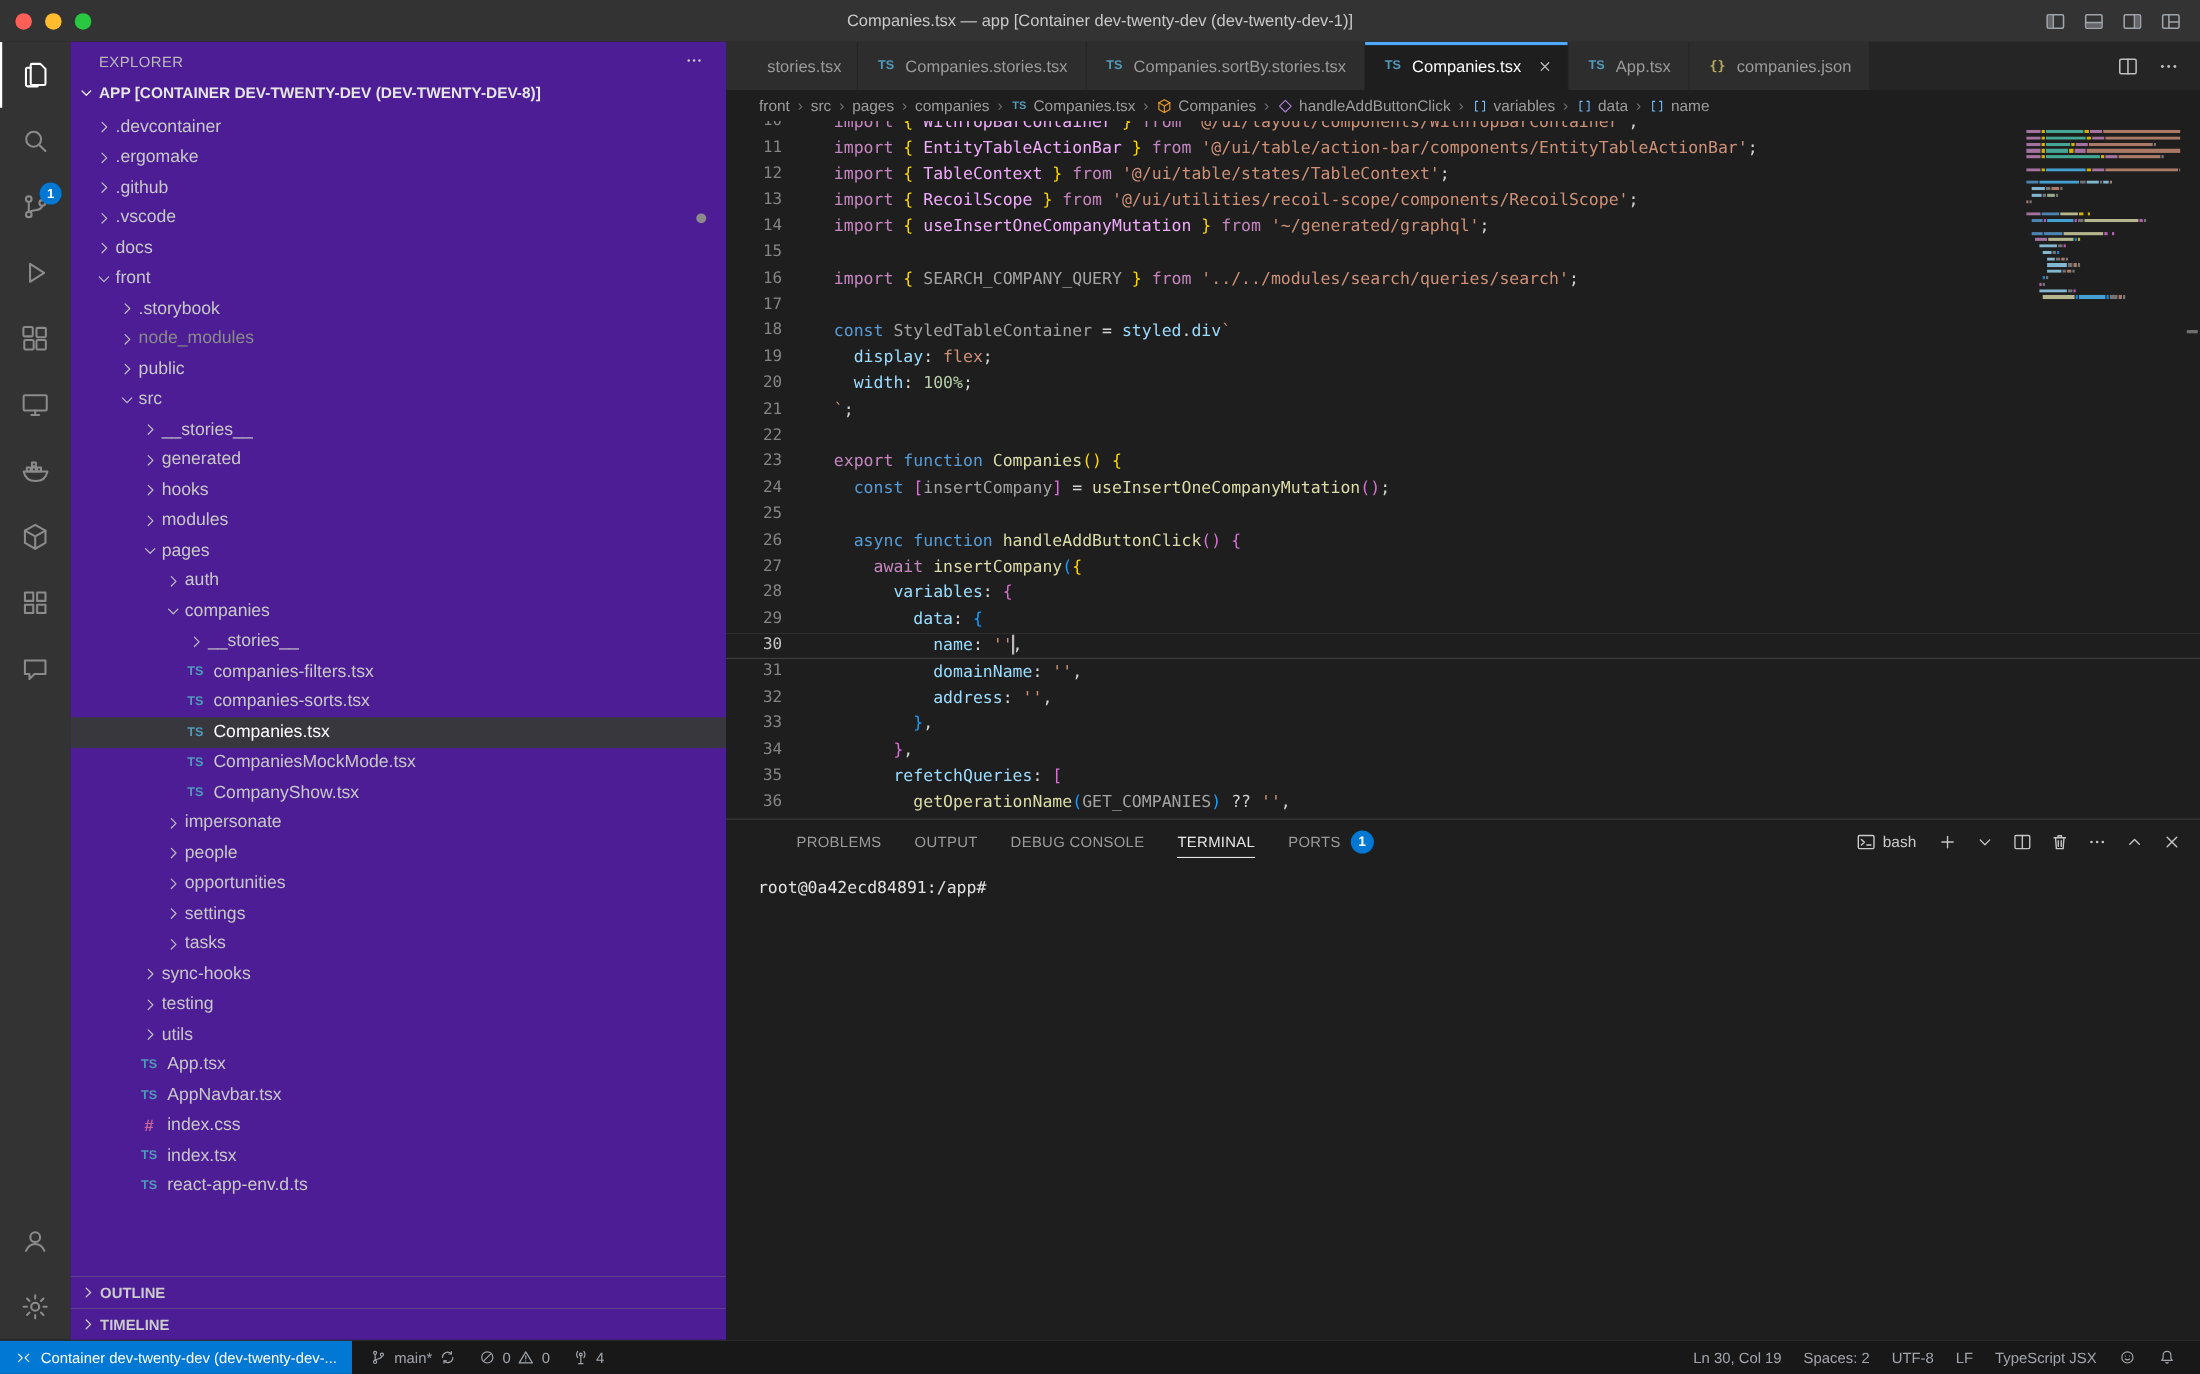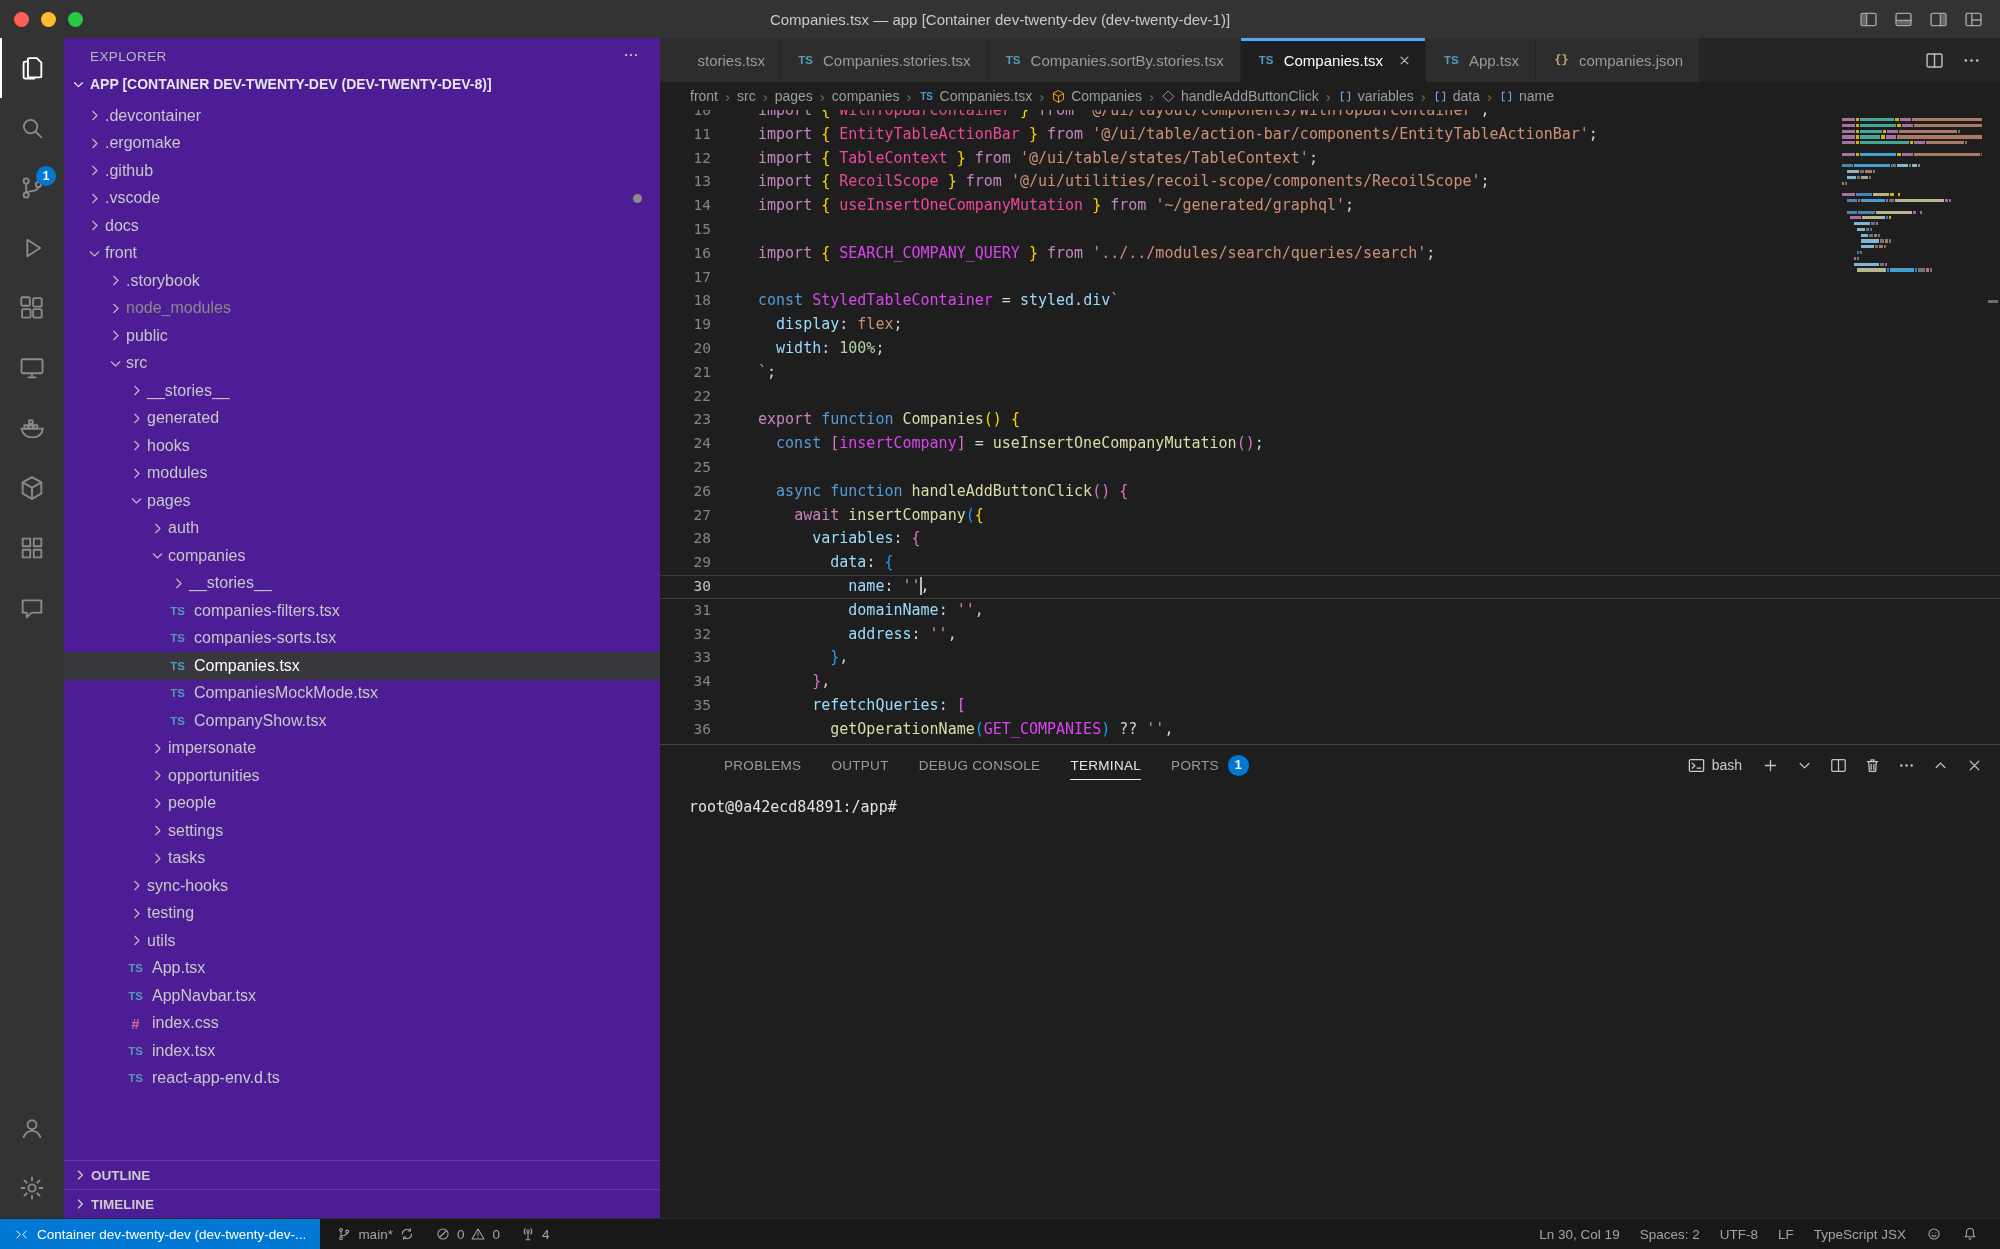--- a/index.html
+++ b/index.html
@@ -75,22 +75,22 @@
 
 #editor{height:634px;position:relative;flex:none;overflow:hidden;background:#1e1e1e}
 #code{position:absolute;inset:0;font-family:"DejaVu Sans Mono",monospace;font-size:15px}
 .code-line{display:flex;height:23.8px;line-height:23.8px}
 .code-line:first-child{margin-top:-11px}
 .code-line.current{box-shadow:inset 0 1px 0 #3c3c3c,inset 0 -1px 0 #3c3c3c}
 .ln{width:72px;padding-right:21px;text-align:right;color:#858585;flex:none;font-size:14.5px}
 .code-line.current .ln{color:#c6c6c6}
 .lc{padding-left:26px;white-space:pre}
 .caret{display:inline-block;width:2px;height:18px;background:#bbbbbb;vertical-align:text-bottom;margin:0 -1px}
-.tk-kw1{color:#c586c0}.tk-kw2{color:#569cd6}.tk-type{color:#ec4899}.tk-var{color:#9cdcfe}
-.tk-const{color:#d946ef}.tk-fn{color:#dcdcaa}.tk-str{color:#ce9178}.tk-num{color:#b5cea8}
+.tk-kw1{color:#c586c0}.tk-kw2{color:#569cd6}.tk-type{color:#f0abfc}.tk-var{color:#9cdcfe}
+.tk-const{color:#a3a3a3}.tk-fn{color:#dcdcaa}.tk-str{color:#ce9178}.tk-num{color:#b5cea8}
 .tk-pln{color:#d4d4d4}.tk-b1{color:#ffd700}.tk-b2{color:#da70d6}.tk-b3{color:#179fff}.tk-prop{color:#9cdcfe}
 
 #minimap{position:absolute;top:8px;right:18px;width:140px}
 .mm-row{height:3.2px;margin-bottom:2.6px;white-space:nowrap;overflow:hidden}
 .mm-seg{display:inline-block;height:100%;opacity:.8;margin-right:1px;vertical-align:top}
 #ruler{position:absolute;top:0;right:0;width:15px;height:100%}
 .ruler-mark{position:absolute;right:2px;width:10px;height:3px;background:rgba(190,190,190,.5)}
 
 
 #panel{height:474px;border-top:1px solid #444444;flex:none;background:#1e1e1e;display:flex;flex-direction:column}
@@ -497,31 +497,31 @@
             <span class="tree-label">impersonate</span>
           </div>
           <div class="tree-row" style="padding-left: 83px;">
             <span class="twisty">
               <span class="icon">
                 <svg viewBox="0 0 24 24" fill="none" stroke="currentColor" stroke-width="1.6" stroke-linecap="round" stroke-linejoin="round">
                   <path d="M9.5 6l6 6-6 6"></path>
                 </svg>
               </span>
             </span>
+            <span class="tree-label">people</span>
+          </div>
+          <div class="tree-row" style="padding-left: 83px;">
+            <span class="twisty">
+              <span class="icon">
+                <svg viewBox="0 0 24 24" fill="none" stroke="currentColor" stroke-width="1.6" stroke-linecap="round" stroke-linejoin="round">
+                  <path d="M9.5 6l6 6-6 6"></path>
+                </svg>
+              </span>
+            </span>
             <span class="tree-label">opportunities</span>
-          </div>
-          <div class="tree-row" style="padding-left: 83px;">
-            <span class="twisty">
-              <span class="icon">
-                <svg viewBox="0 0 24 24" fill="none" stroke="currentColor" stroke-width="1.6" stroke-linecap="round" stroke-linejoin="round">
-                  <path d="M9.5 6l6 6-6 6"></path>
-                </svg>
-              </span>
-            </span>
-            <span class="tree-label">people</span>
           </div>
           <div class="tree-row" style="padding-left: 83px;">
             <span class="twisty">
               <span class="icon">
                 <svg viewBox="0 0 24 24" fill="none" stroke="currentColor" stroke-width="1.6" stroke-linecap="round" stroke-linejoin="round">
                   <path d="M9.5 6l6 6-6 6"></path>
                 </svg>
               </span>
             </span>
             <span class="tree-label">settings</span>

